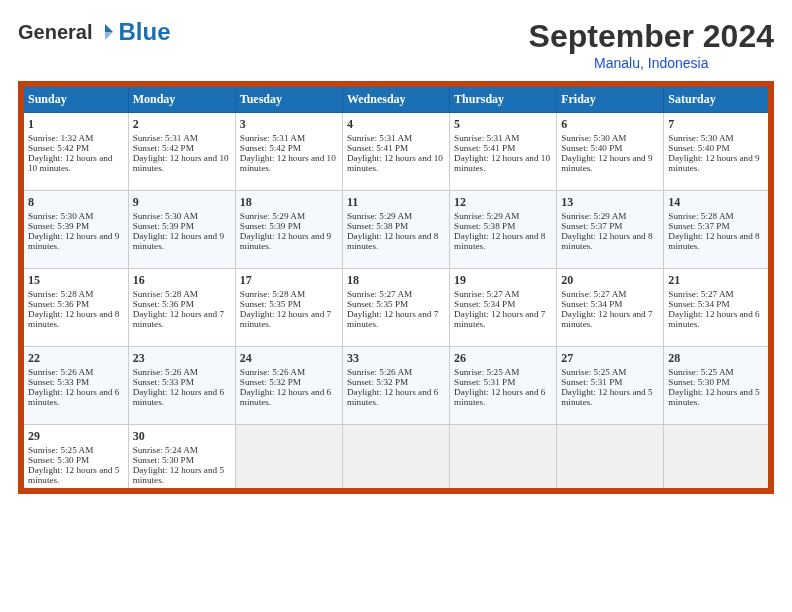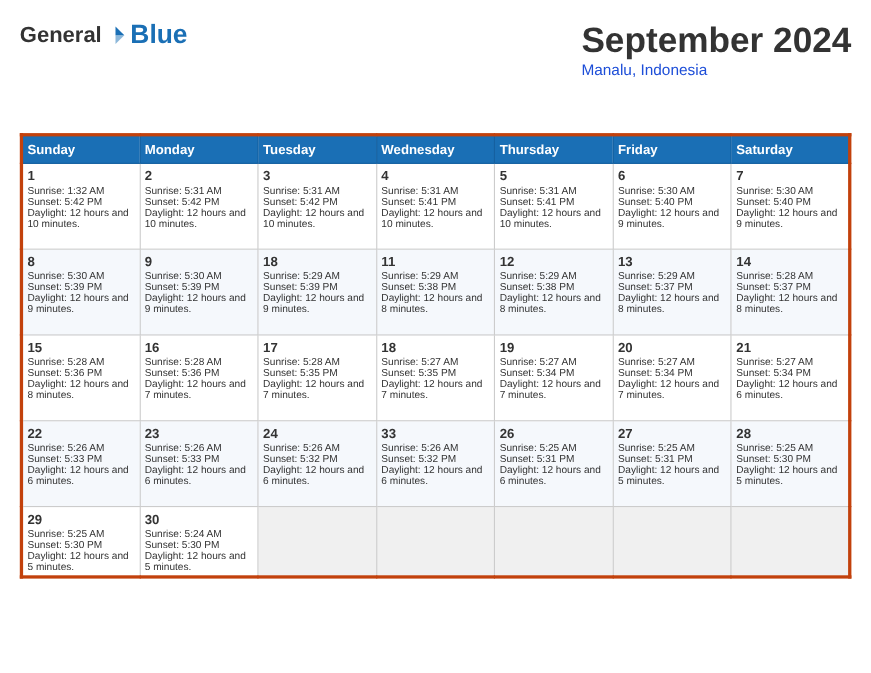--- a/index.html
+++ b/index.html
@@ -9,21 +9,20 @@
       width: 792px;
       height: 612px;
       overflow: hidden;
     }
     .page {
       width: 792px;
       height: 500px;
       padding: 18px 18px 10px 18px;
       display: flex;
       flex-direction: column;
-      gap: 40px;
     }
     .header {
       display: flex;
       justify-content: space-between;
       align-items: flex-start;
       margin-bottom: 10px;
     }
     .logo {
       display: flex;
       flex-direction: column;
@@ -31,38 +30,39 @@
     }
     .logo-text {
       font-size: 22px;
       font-weight: bold;
       color: #333;
       display: flex;
       align-items: center;
       gap: 2px;
     }
     .header-right {
-      text-align: left;
+      text-align: center;
       margin-left: 34px;
     }
     .month-title {
       font-size: 32px;
       font-weight: bold;
       color: #333;
     }
     .location {
       font-size: 14px;
       color: #1d4ed8;
     }
     .calendar {
       flex: 1;
-      border: 3px solid #c2410c;
+      border: 6px solid #c2410c;
       border-collapse: collapse;
       width: 100%;
       table-layout: fixed;
+      font-family: Liberation Serif, serif;
     }
     .calendar th {
       background: #1a6fb5;
       color: #fff;
       font-size: 12px;
       font-weight: bold;
       padding: 5px 4px;
       text-align: left;
       border: 1px solid #1560a0;
     }

